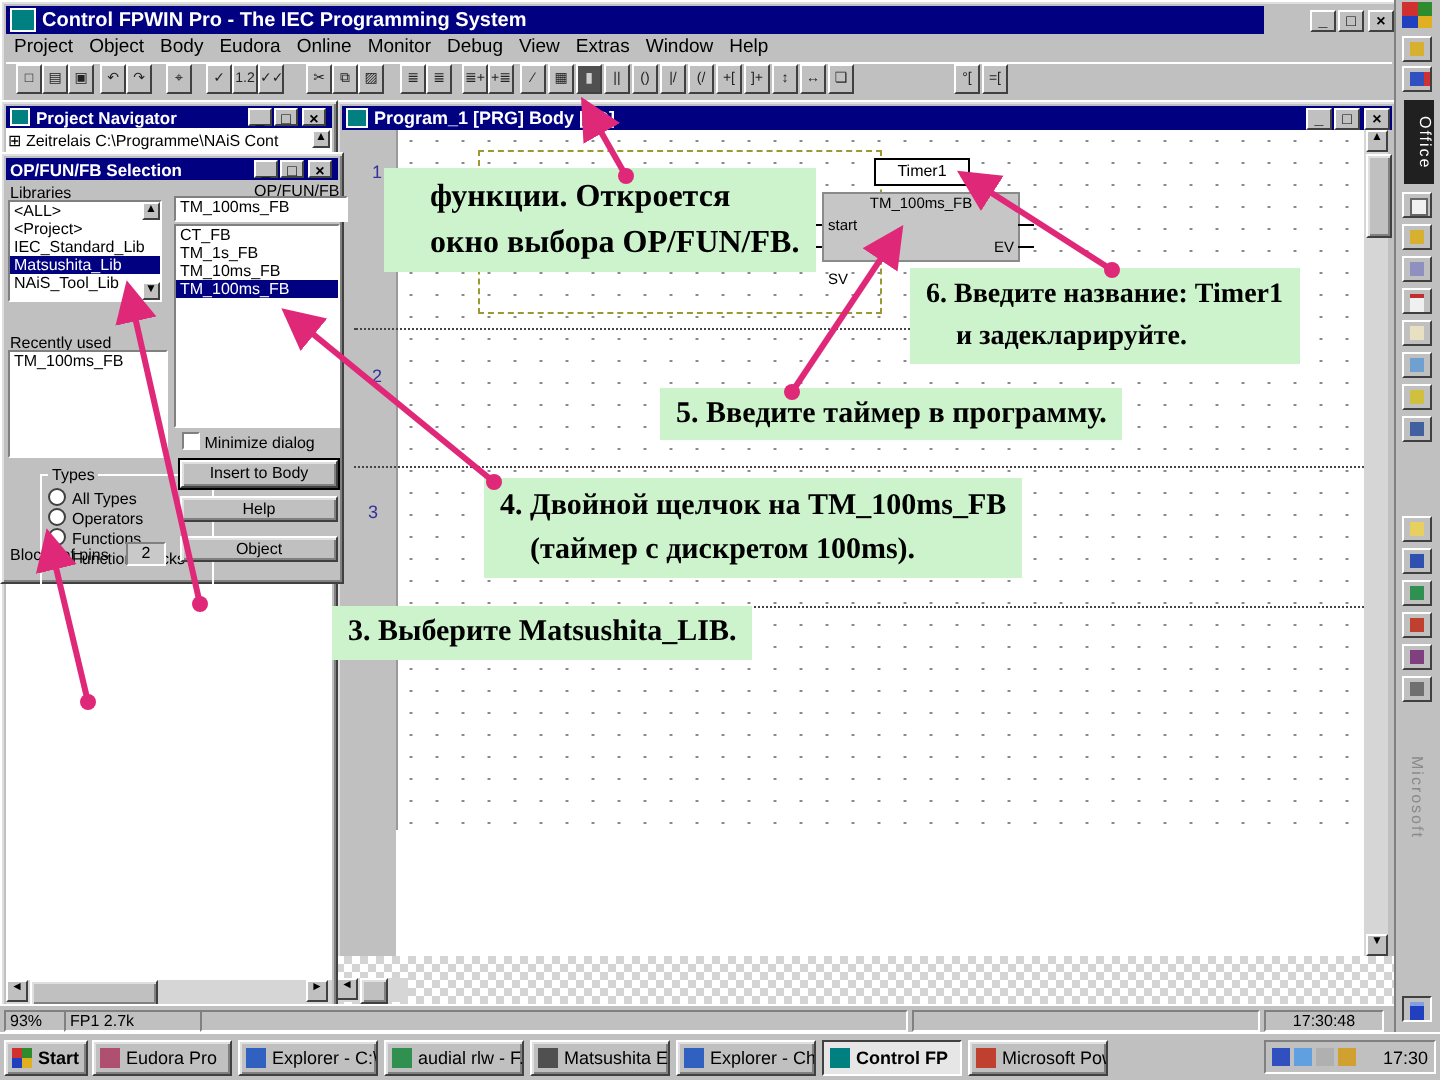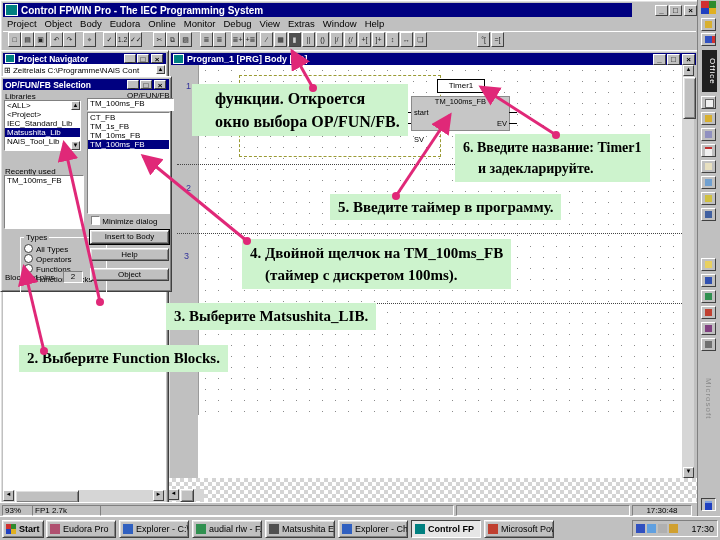--- a/index.html
+++ b/index.html
@@ -362,23 +362,20 @@
   <div class="note" style="left:330px;top:194px;font-size:15px;line-height:20px;">
     <div>5. Введите таймер в программу.</div>
   </div>
   <div class="note" style="left:242px;top:239px;font-size:15px;line-height:22px;">
     <div>4. Двойной щелчок на TM_100ms_FB</div>
     <div class="ind">(таймер с дискретом 100ms).</div>
   </div>
   <div class="note" style="left:166px;top:303px;font-size:15px;line-height:21px;">
     <div>3. Выберите Matsushita_LIB.</div>
   </div>
-  <div class="note" style="left:19px;top:345px;font-size:15px;line-height:21px;">
-    <div>2. Выберите Function Blocks.</div>
-  </div>
 
   <svg class="abs" style="left:0;top:0;width:720px;height:540px;pointer-events:none;" viewBox="0 0 720 540">
     <defs>
       <marker id="ah" markerWidth="8" markerHeight="8" refX="6" refY="3.5" orient="auto">
         <path d="M0,0 L7,3.5 L0,7 Z" fill="#e02878"></path>
       </marker>
     </defs>
     <g stroke="#e02878" stroke-width="3" fill="#e02878">
       <line x1="313" y1="88" x2="292" y2="51" marker-end="url(#ah)"></line>
       <circle cx="313" cy="88" r="4" stroke="none"></circle>

